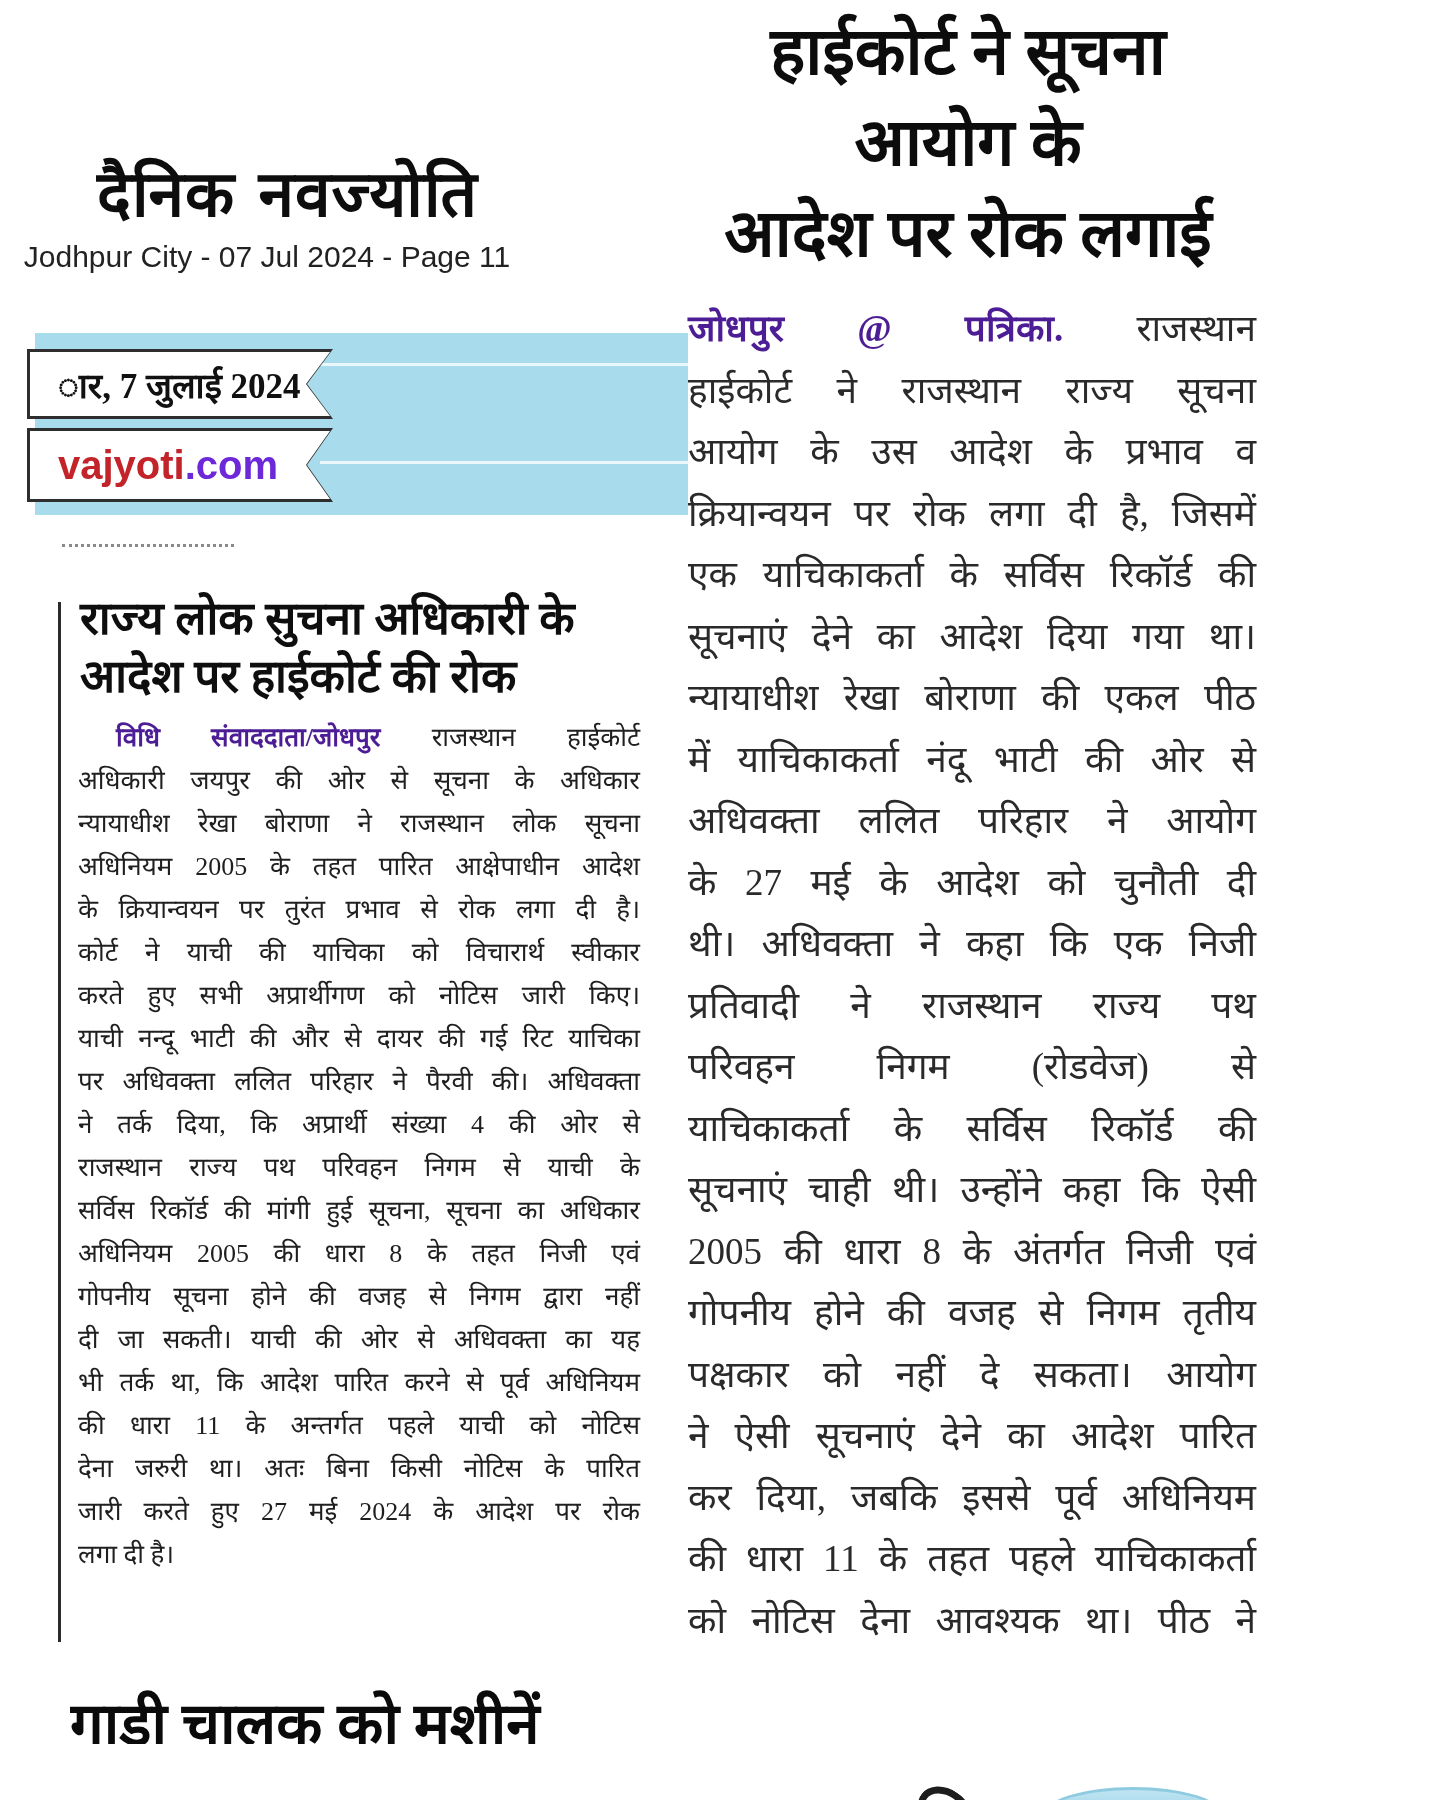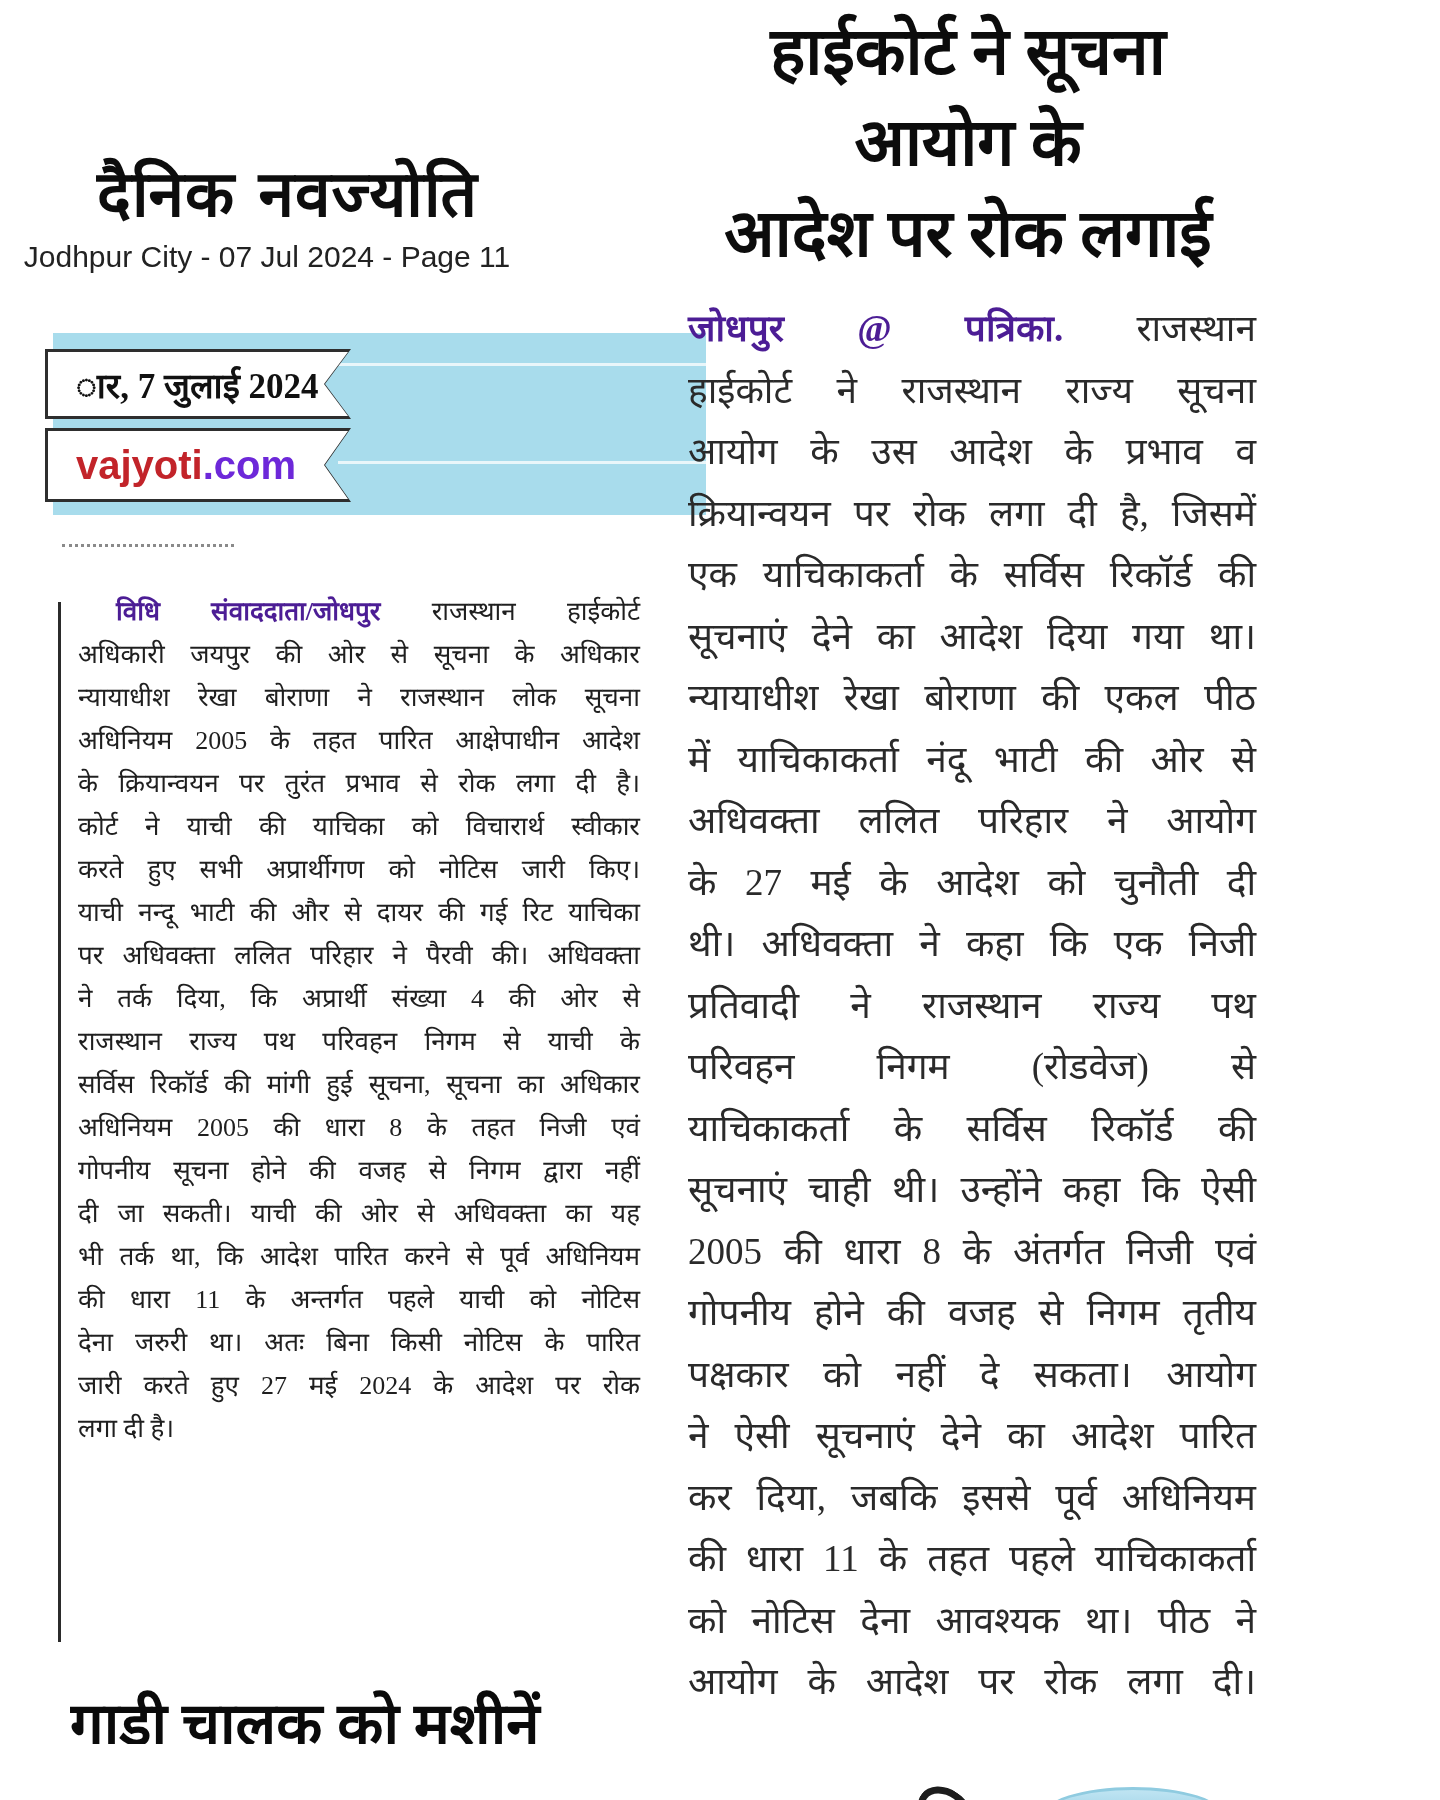--- a/index.html
+++ b/index.html
@@ -10,21 +10,21 @@
   
   .masthead{
     position:absolute;left:40px;top:148px;width:495px;text-align:center;
     font-size:64px;font-weight:800;color:#0d0d0d;letter-spacing:1px;
     font-family:"DejaVu Serif","Liberation Serif",serif;white-space:nowrap;
   }
   .masthead-meta{
     position:absolute;left:12px;top:240px;width:510px;text-align:center;
     font-size:30px;color:#222;font-family:"Liberation Sans","DejaVu Sans",sans-serif;white-space:nowrap;
   }
-  .banner{position:absolute;left:53px;top:333px;width:653px;height:182px;}
+  .banner{position:absolute;left:35px;top:333px;width:653px;height:182px;}
   .banner-line{position:absolute;height:3px;left:285px;right:0;background:rgba(255,255,255,0.75);}
   .banner-line.l1{top:30px;}
   .banner-line.l2{top:128px;}
   .ribbon{position:absolute;left:-8px;width:306px;}
   .ribbon-outer{
     position:absolute;inset:0;background:#2e2e2e;
     clip-path:polygon(0 0,100% 0,calc(100% - 26px) 50%,100% 100%,0 100%);
   }
   .ribbon-inner{
     position:absolute;inset:3px;background:#ffffff;
@@ -99,20 +99,23 @@
         <span class="site-red" style="color: rgb(194, 36, 42);">vajyoti</span>
           <span class="site-black">.com</span>
       </div>
     </div>
   </div>
 
   <div class="dotted-rule"></div>
 
   <div class="left-article">
     <div class="left-rule"></div>
+    <h2 class="left-headline"><span>राज्य लोक सुचना अधिकारी के</span><br>
+      <span>आदेश पर हाईकोर्ट की रोक</span>
+    </h2>
     <div class="left-body">
       <div class="line first-left"><span class="indent"></span><span class="bold-lead">विधि संवाददाता/जोधपुर</span> <span>राजस्थान हाईकोर्ट</span></div>
       <div>
           <div class="line">अधिकारी जयपुर की ओर से सूचना के अधिकार</div>
           <div class="line">न्यायाधीश रेखा बोराणा ने राजस्थान लोक सूचना</div>
           <div class="line">अधिनियम 2005 के तहत पारित आक्षेपाधीन आदेश</div>
           <div class="line">के क्रियान्वयन पर तुरंत प्रभाव से रोक लगा दी है।</div>
           <div class="line">कोर्ट ने याची की याचिका को विचारार्थ स्वीकार</div>
           <div class="line">करते हुए सभी अप्रार्थीगण को नोटिस जारी किए।</div>
           <div class="line">याची नन्दू भाटी की और से दायर की गई रिट याचिका</div>
@@ -157,20 +160,19 @@
         <div class="line">परिवहन निगम (रोडवेज) से</div>
         <div class="line">याचिकाकर्ता के सर्विस रिकॉर्ड की</div>
         <div class="line">सूचनाएं चाही थी। उन्होंने कहा कि ऐसी</div>
         <div class="line">2005 की धारा 8 के अंतर्गत निजी एवं</div>
         <div class="line">गोपनीय होने की वजह से निगम तृतीय</div>
         <div class="line">पक्षकार को नहीं दे सकता।  आयोग</div>
         <div class="line">ने ऐसी सूचनाएं देने का आदेश पारित</div>
         <div class="line">कर दिया, जबकि इससे पूर्व अधिनियम</div>
         <div class="line">की धारा 11 के तहत पहले याचिकाकर्ता</div>
         <div class="line">को नोटिस देना आवश्यक था। पीठ ने</div>
-        <div class="line">आयोग के आदेश पर रोक लगा दी।</div>
       </div>
   </div>
 
   <div class="cut-glyph"></div>
   <div class="cut-ellipse"></div>
 
 </div>
 
 </body></html>

